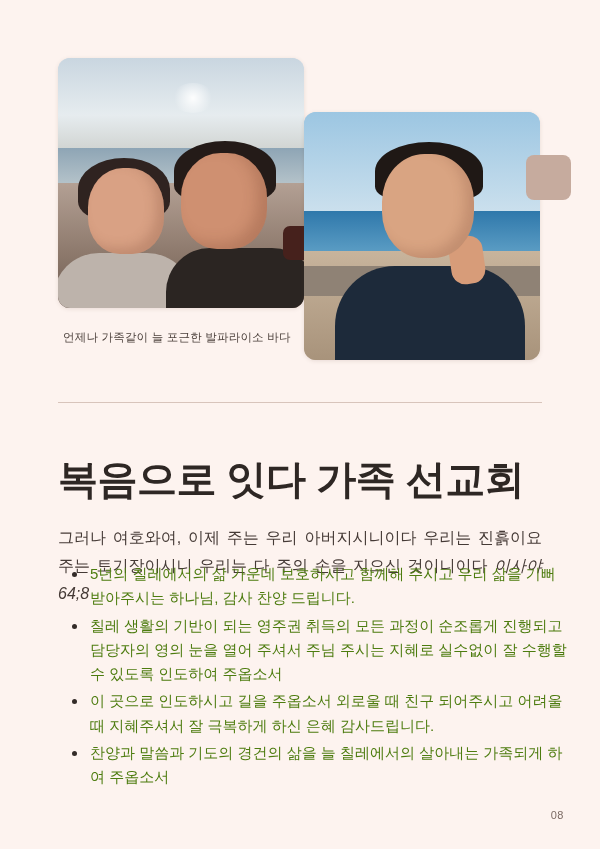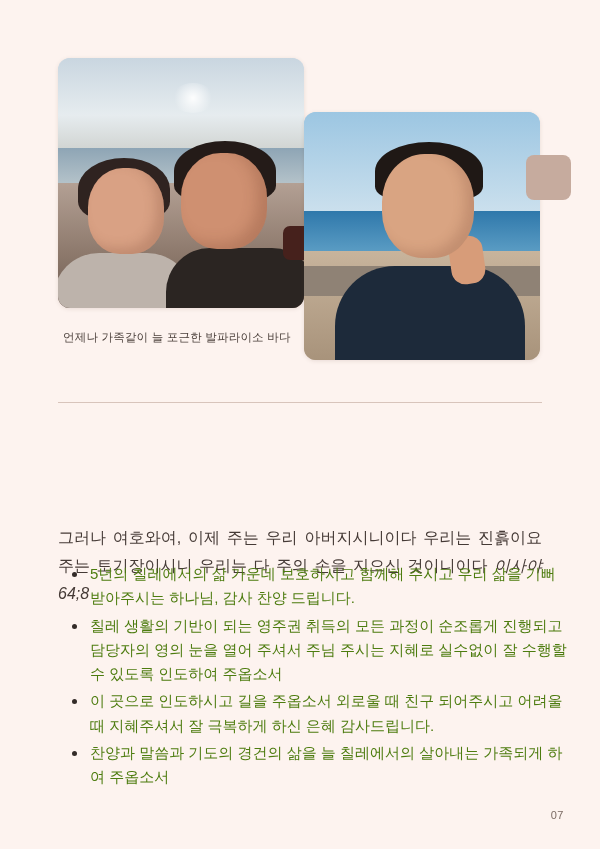--- a/index.html
+++ b/index.html
@@ -266,27 +266,28 @@
       <div class="pr-head"></div>
     </div>
 
     <div class="sq-light"></div>
 
     <div class="caption">언제나 가족같이 늘 포근한 발파라이소 바다</div>
   </div>
 
   <div class="divider"></div>
 
+  <h1 class="title">복음으로 잇다 가족 선교회</h1>
 
   <p class="verse">
     <span>그러나 여호와여, 이제 주는 우리 아버지시니이다 우리는 진흙이요 주는 토기장이시니 우리는 다 주의 손을 지으신 것이니이다</span>
     <span class="ref">이사야64;8</span>
   </p>
 
   <ul class="prayer-list">
     <li>5년의 칠레에서의 삶 가운데 보호하시고 함께해 주시고 우리 삶을 기뻐 받아주시는 하나님, 감사 찬양 드립니다.</li>
     <li>칠레 생활의 기반이 되는 영주권 취득의 모든 과정이 순조롭게 진행되고 담당자의 영의 눈을 열어 주셔서 주님 주시는 지혜로 실수없이 잘 수행할 수 있도록 인도하여 주옵소서</li>
     <li>이 곳으로 인도하시고 길을 주옵소서 외로울 때 친구 되어주시고 어려울 때 지혜주셔서 잘 극복하게 하신 은혜 감사드립니다.</li>
     <li>찬양과 말씀과 기도의 경건의 삶을 늘 칠레에서의 살아내는 가족되게 하여 주옵소서</li>
   </ul>
 
-  <div class="page-number">07</div>
+  <div class="page-number">08</div>
 </div>
 
 </body></html>

